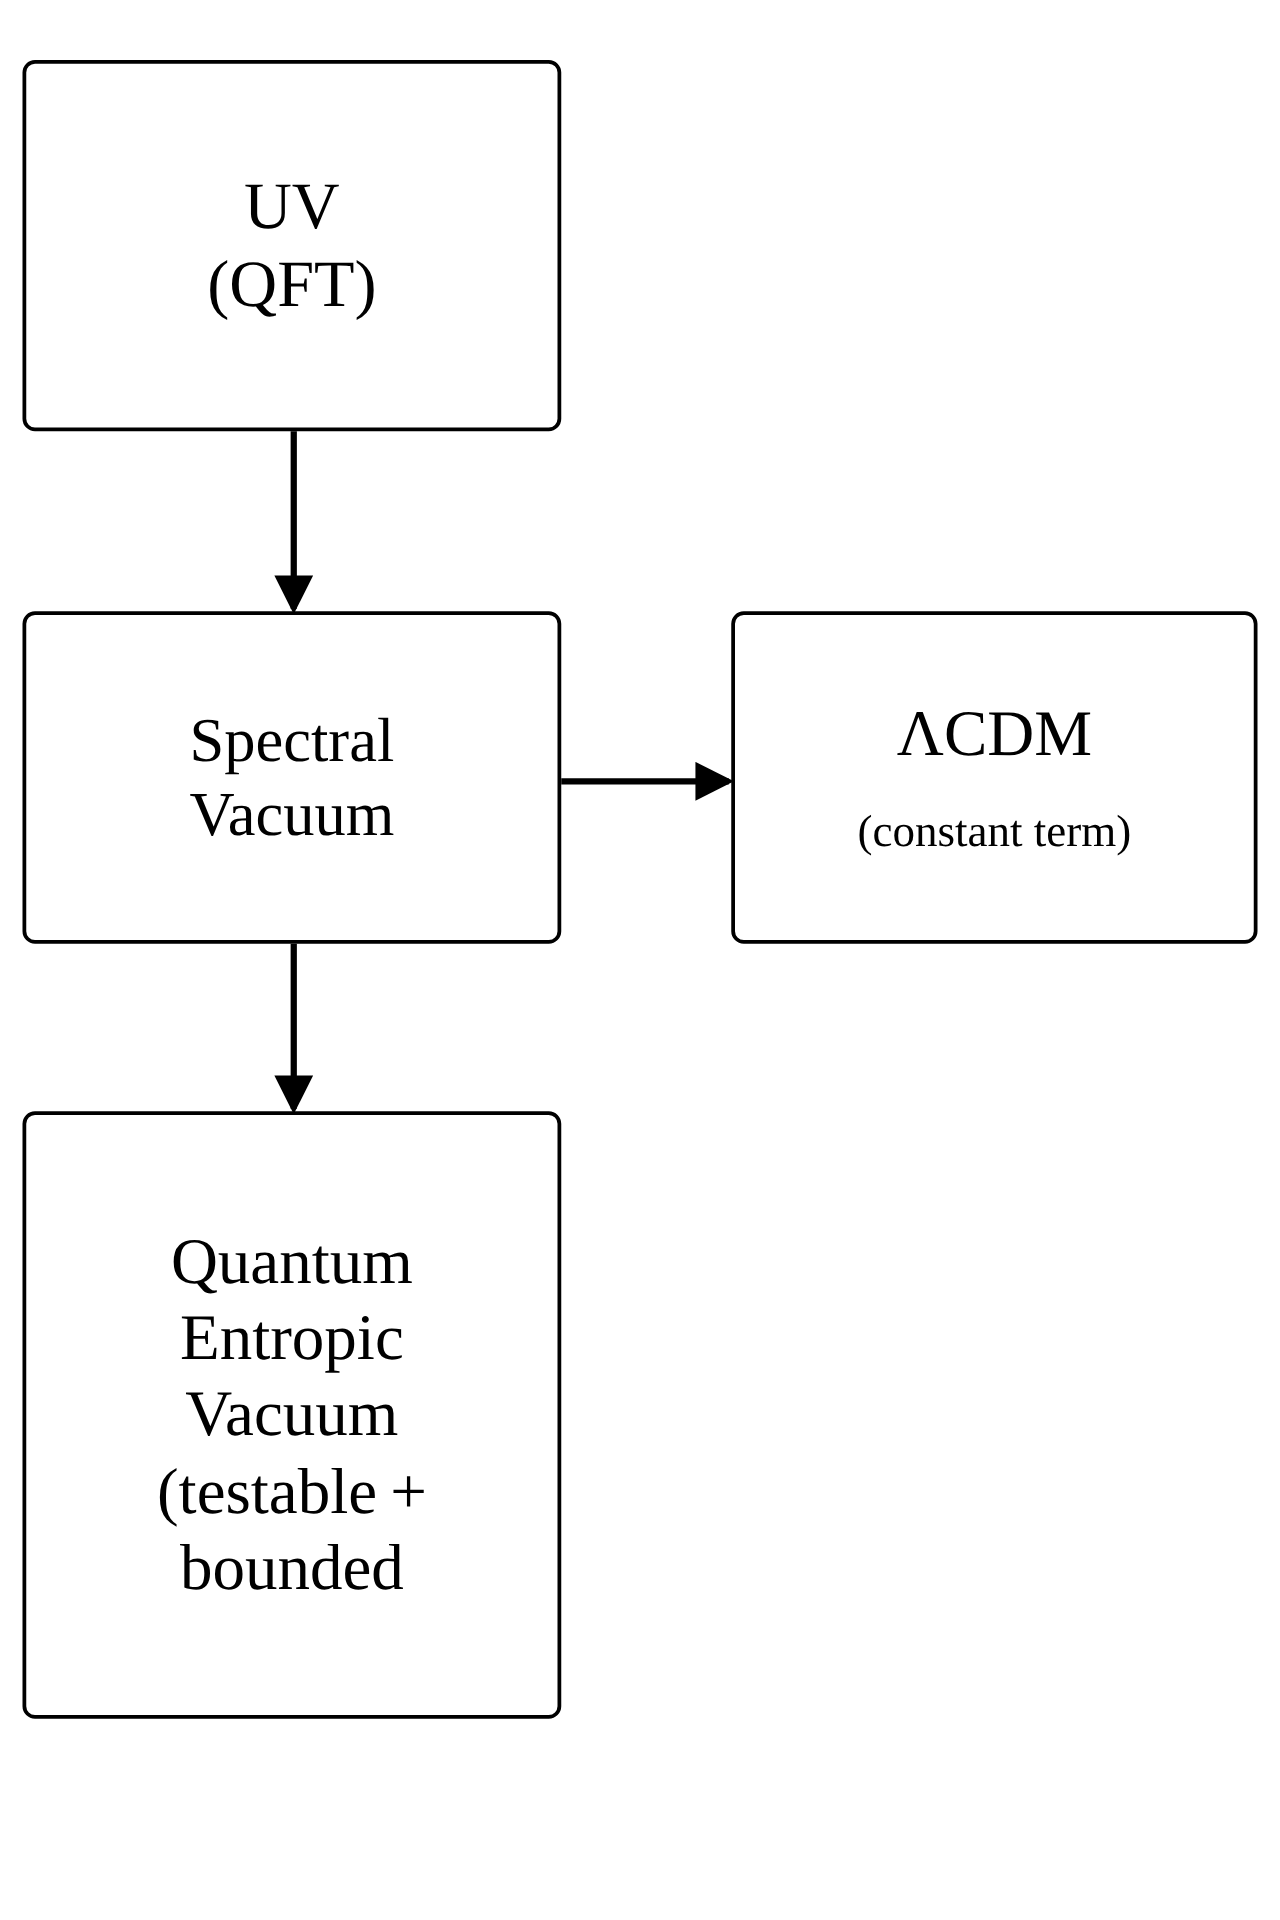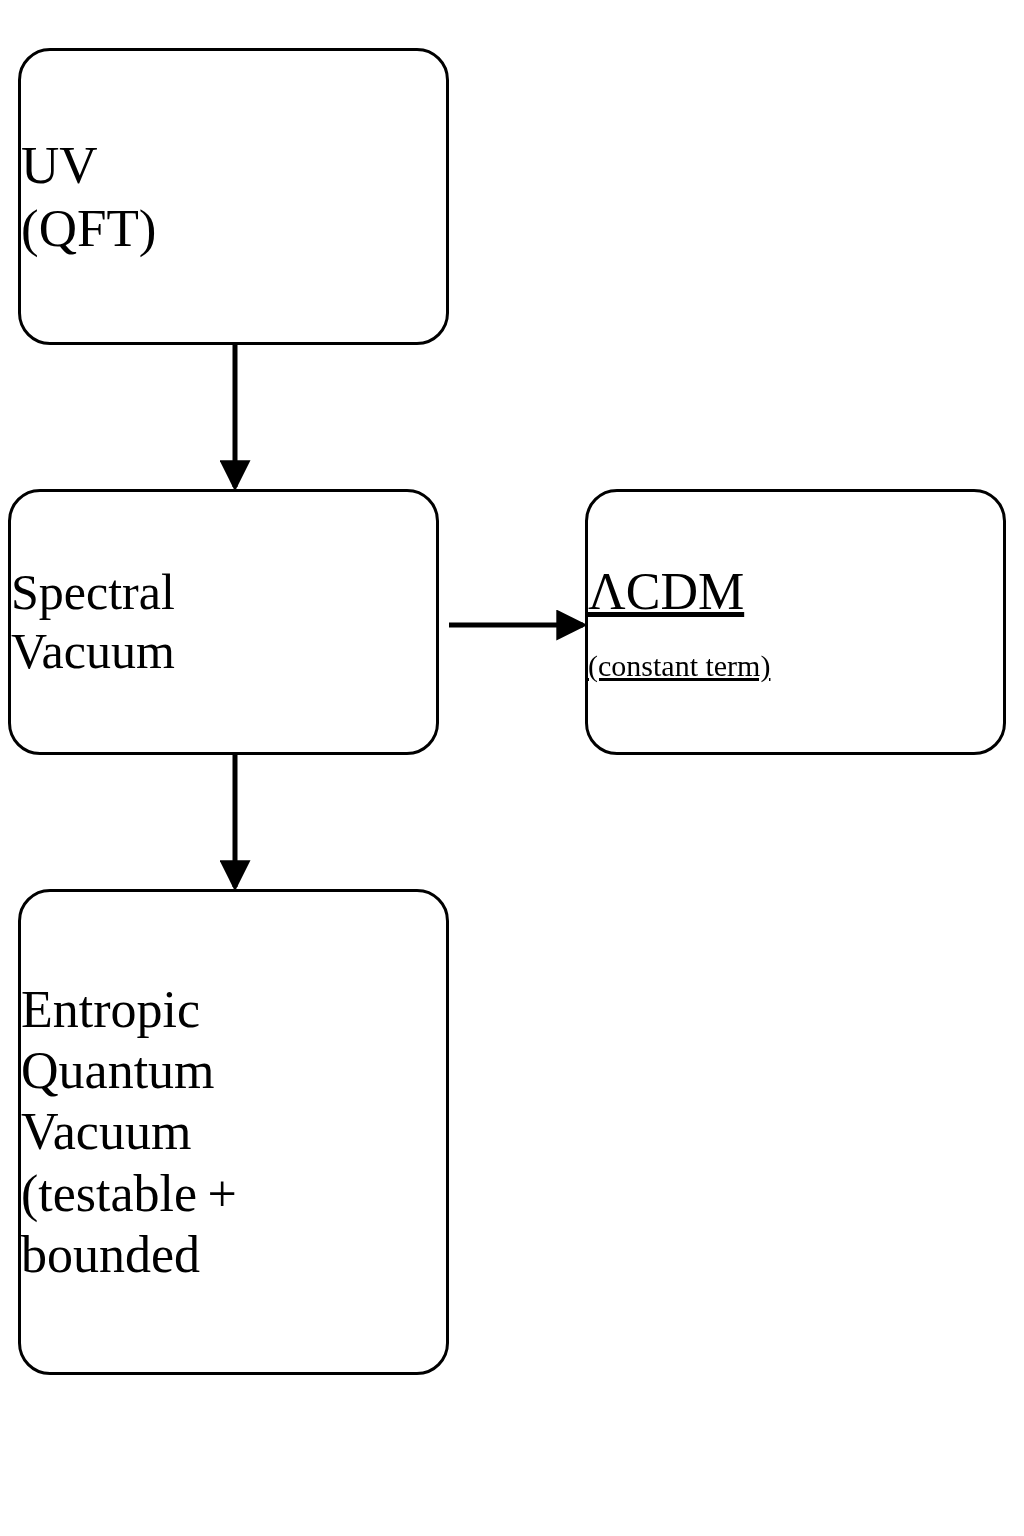--- a/index.html
+++ b/index.html
@@ -19,25 +19,25 @@
     position: absolute;
     left: 0;
     top: 0;
     width: 1024px;
     height: 1536px;
   }
   .node {
     position: absolute;
     box-sizing: border-box;
     border: 3px solid #000000;
-    border-radius: 32px;
+    border-radius: 10px;
     background: #ffffff;
     display: flex;
     flex-direction: column;
-    align-items: flex-start;
+    align-items: center;
     justify-content: center;
     text-align: center;
     line-height: 1.18;
     color: #000000;
     z-index: 2;
   }
   .node .line {
     display: block;
     white-space: nowrap;
   }
@@ -46,38 +46,37 @@
   #node-uv {
     left: 18px;
     top: 48px;
     width: 431px;
     height: 297px;
     font-size: 53px;
   }
 
   
   #node-sbv {
-    left: 8px;
+    left: 18px;
     top: 489px;
     width: 431px;
     height: 266px;
     font-size: 50px;
   }
 
   
   #node-lcdm {
     left: 585px;
     top: 489px;
     width: 421px;
     height: 266px;
     font-size: 52px;
-    text-decoration: underline;
   }
   #node-lcdm .line.small {
-    font-size: 30px;
+    font-size: 36px;
     margin-top: 26px;
   }
 
   
   #node-qev {
     left: 18px;
     top: 889px;
     width: 431px;
     height: 486px;
     font-size: 52px;
@@ -128,20 +127,20 @@
     <span class="line">Spectral</span>
     <span class="line">Vacuum</span>
   </div>
 
   <div class="node" id="node-lcdm">
     <span class="line">ΛCDM</span>
     <span class="line small">(constant term)</span>
   </div>
 
   <div class="node" id="node-qev">
+    <span class="line">Quantum</span>
     <span class="line">Entropic</span>
-    <span class="line">Quantum</span>
     <span class="line">Vacuum</span>
     <span class="line">(testable +</span>
     <span class="line">bounded</span>
   </div>
 
 </div>
 
 </body></html>

